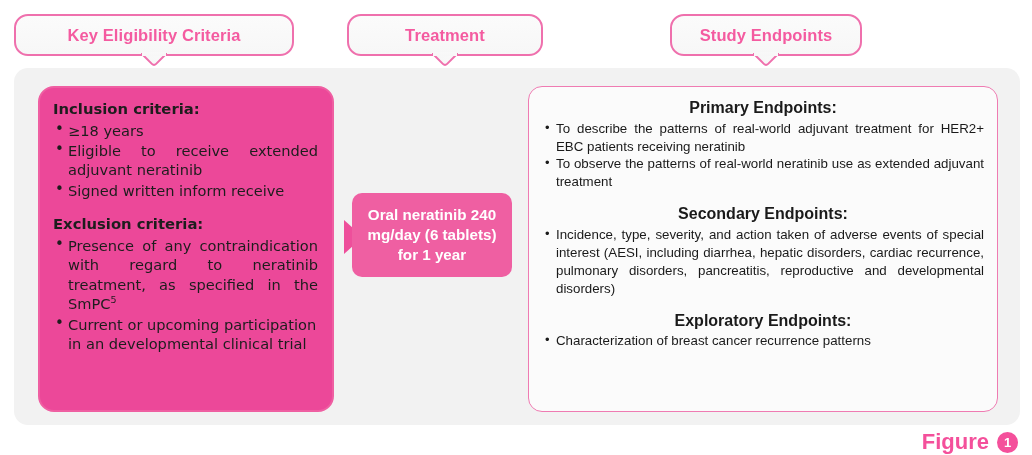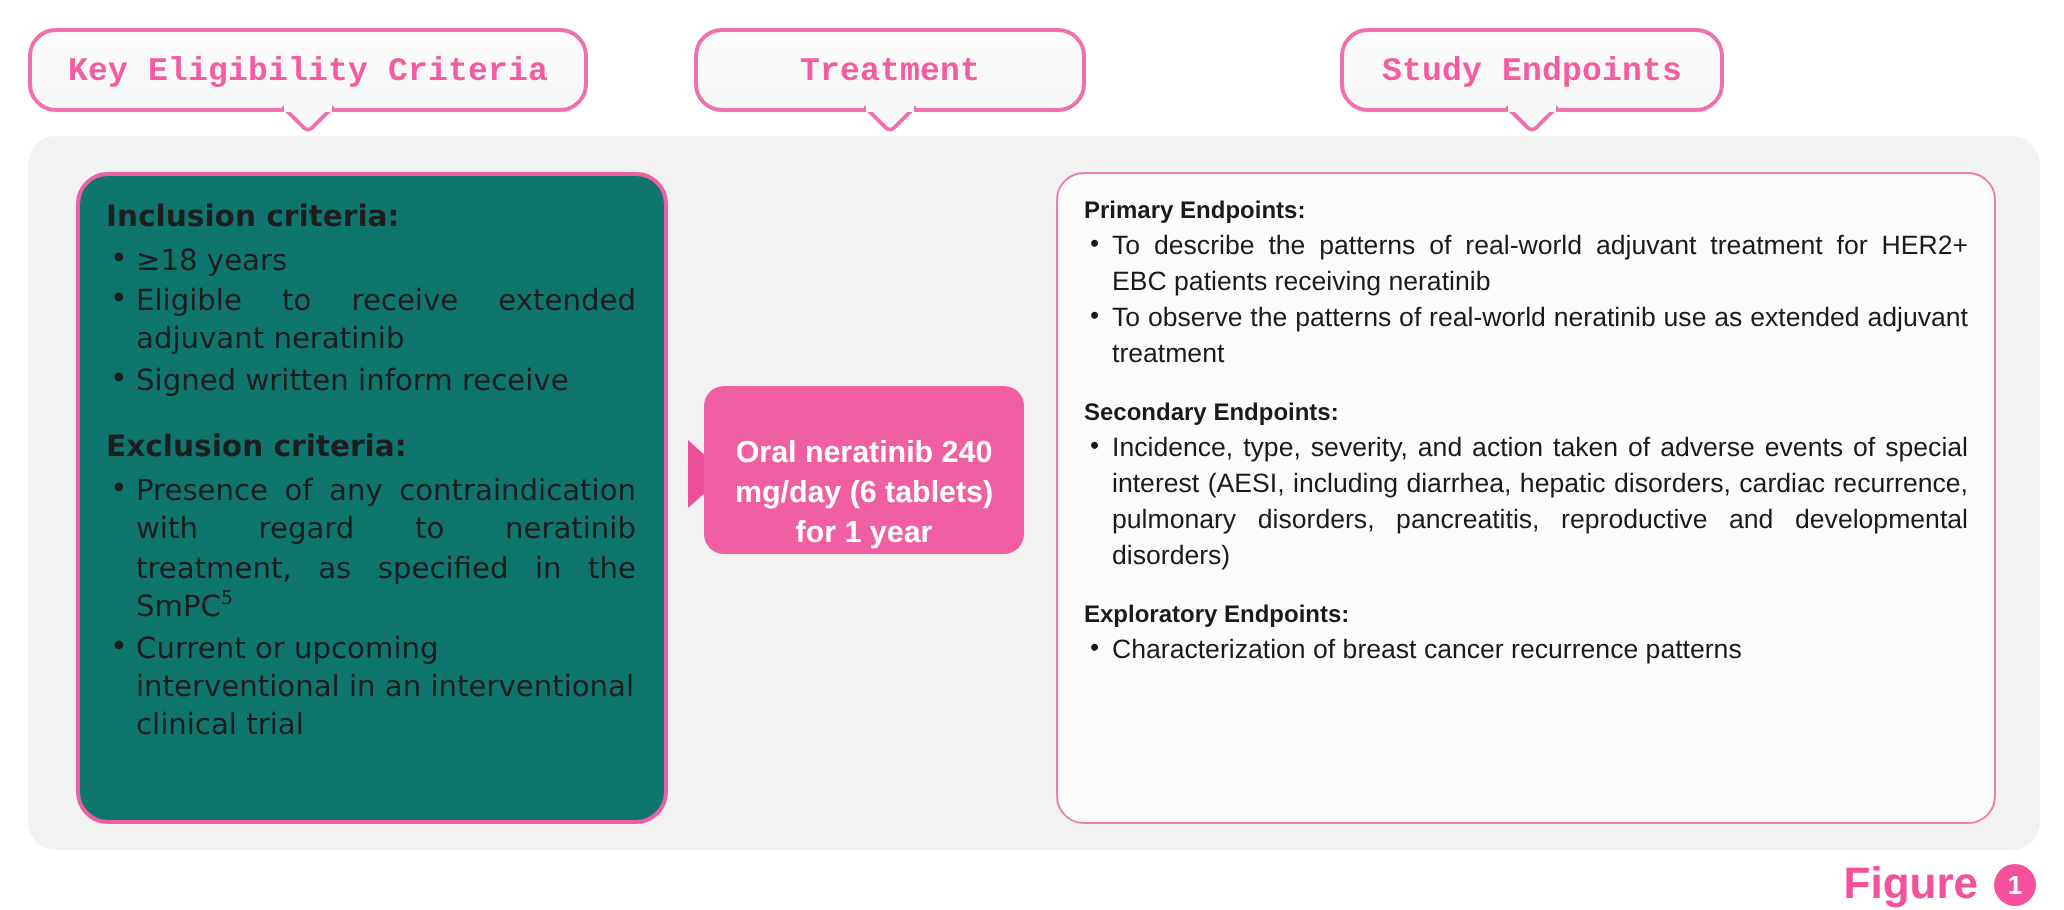--- a/index.html
+++ b/index.html
@@ -19,21 +19,21 @@
   .tab {
     position: absolute;
     border: 2px solid #ef70ad;
     border-radius: 14px;
     background: linear-gradient(180deg, #fbfbfb 0%, #f7f7f7 100%);
     box-sizing: border-box;
     display: flex;
     align-items: center;
     justify-content: center;
     color: #f45ba0;
-    font-family: Liberation Mono, monospace;
+    font-family: Liberation Sans, sans-serif;
     font-weight: bold;
     font-size: 16.5px;
     letter-spacing: .1px;
     white-space: nowrap;
   }
   .tab-notch {
     position: absolute;
     left: 50%;
     bottom: -13px;
     width: 26px;
@@ -78,21 +78,21 @@
     border-radius: 14px;
   }
 
   
   #criteria-box {
     position: absolute;
     left: 24px;
     top: 18px;
     width: 296px;
     height: 326px;
-    background: #0f766e;
+    background: #ec4899;
     border: 2.2px solid #ef5fa2;
     border-radius: 16px;
     box-sizing: border-box;
     padding: 11px 14px 10px 13px;
     font-size: 14.6px;
     color: #1d1d1d;
     line-height: 1.33;
   }
   #criteria-box .hd {
     font-weight: bold;
@@ -140,21 +140,21 @@
     width: 160px;
     height: 84px;
     background: #ef5fa2;
     border-radius: 10px;
     color: #ffffff;
     font-family: "Liberation Sans", sans-serif;
     font-weight: bold;
     font-size: 15.2px;
     line-height: 1.32;
     display: flex;
-    align-items: flex-end;
+    align-items: center;
     justify-content: center;
     text-align: center;
     padding: 0 8px;
     box-sizing: border-box;
   }
 
   
   #endpoints-box {
     position: absolute;
     left: 514px;
@@ -166,22 +166,23 @@
     border-radius: 14px;
     box-sizing: border-box;
     padding: 10px 13px 8px 13px;
     font-family: "Liberation Sans", sans-serif;
     font-size: 13.3px;
     color: #1a1a1a;
     line-height: 1.35;
   }
   #endpoints-box .hd {
     font-weight: bold;
-    font-size: 12px;
+    font-size: 16px;
     margin: 0 0 1px 0;
+    text-align: center;
   }
   #endpoints-box ul {
     list-style: none;
     margin: 0;
     padding: 0;
   }
   #endpoints-box li {
     position: relative;
     padding-left: 14px;
     margin: 0 0 0 0;
@@ -254,21 +255,21 @@
     <div class="hd">Inclusion criteria:</div>
     <ul>
       <li>≥18 years</li>
       <li class="just">Eligible to receive extended adjuvant neratinib</li>
       <li>Signed written inform receive</li>
     </ul>
     <div class="gap"></div>
     <div class="hd">Exclusion criteria:</div>
     <ul>
       <li class="just"><span>Presence of any contraindication with regard to neratinib treatment, as specified in the SmPC</span><sup>5</sup></li>
-      <li>Current or upcoming interventional in an interventional clinical trial</li>
+      <li>Current or upcoming participation in an developmental clinical trial</li>
     </ul>
   </div>
 
   <div id="arrow"></div>
 
   <div id="treatment-box">
     <span>Oral neratinib 240 mg/day (6 tablets) for 1 year</span>
   </div>
 
   <div id="endpoints-box">

